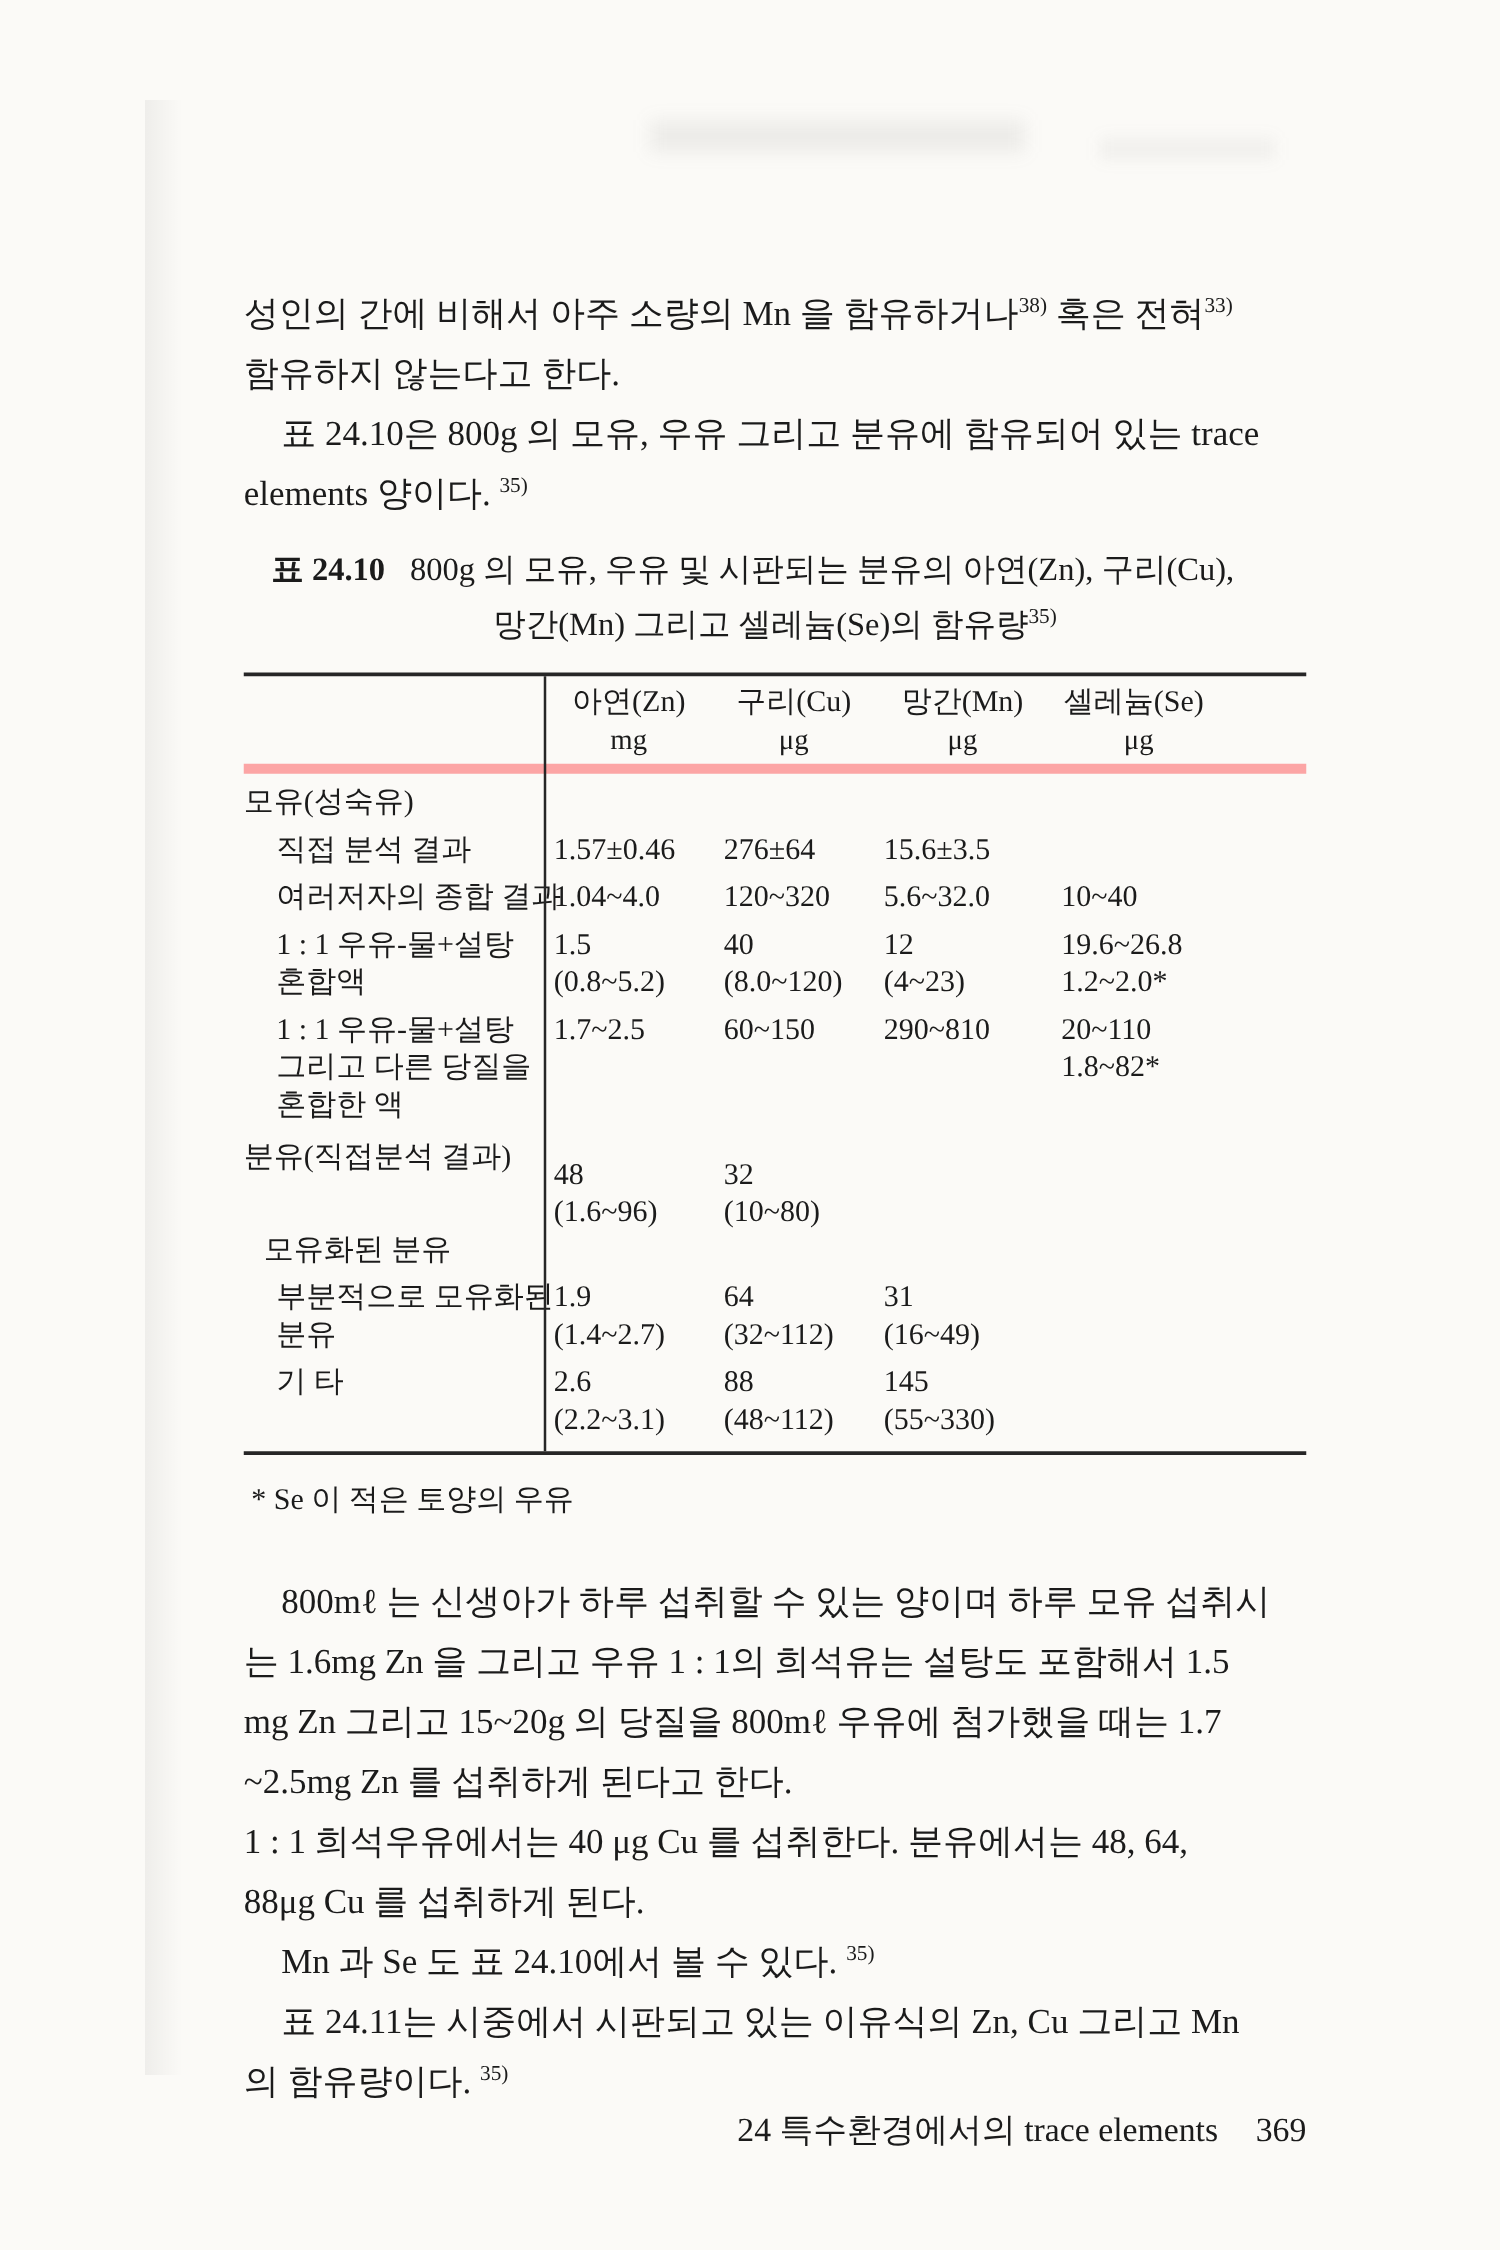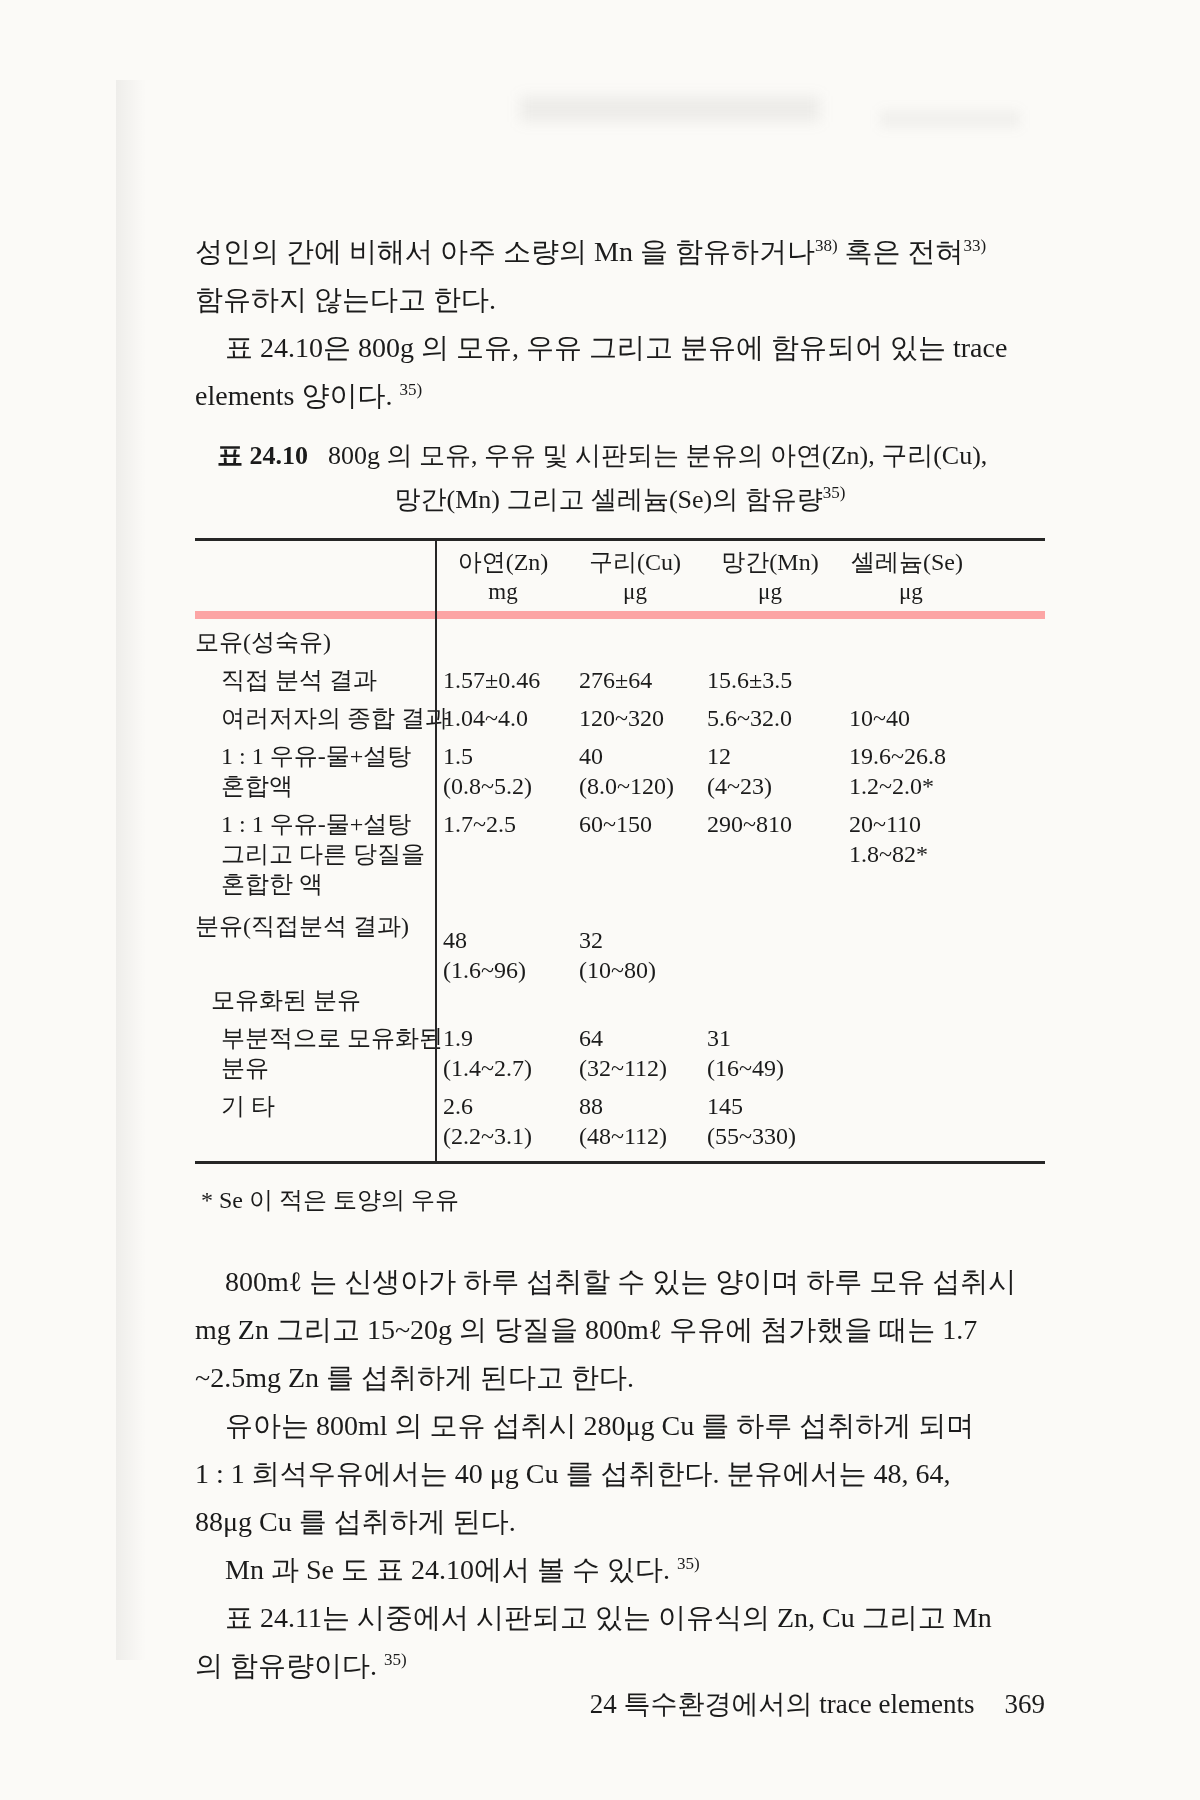--- a/index.html
+++ b/index.html
@@ -317,23 +317,23 @@
             </div>
         </div>
 
       </div>
     </div>
 
     <div class="tfoot">* Se 이 적은 토양의 우유</div>
 
     <div class="bodytext">
       <div class="line indent">800mℓ 는 신생아가 하루 섭취할 수 있는 양이며 하루 모유 섭취시</div>
+      <div class="line">는 1.6mg Zn 을 그리고 우유 1 : 1의 희석유는 설탕도 포함해서 1.5</div>
       <div class="line">mg Zn 그리고 15~20g 의 당질을 800mℓ 우유에 첨가했을 때는 1.7</div>
       <div class="line">~2.5mg Zn 를 섭취하게 된다고 한다.</div>
-      <div class="line indent">유아는 800ml 의 모유 섭취시 280μg Cu 를 하루 섭취하게 되며</div>
       <div class="line">1 : 1 희석우유에서는 40 μg Cu 를 섭취한다. 분유에서는 48, 64,</div>
       <div class="line">88μg Cu 를 섭취하게 된다.</div>
       <div class="line indent"><span>Mn 과 Se 도 표 24.10에서 볼 수 있다. </span><sup>35)</sup></div>
       <div class="line indent">표 24.11는 시중에서 시판되고 있는 이유식의 Zn, Cu 그리고 Mn</div>
       <div class="line"><span>의 함유량이다. </span><sup>35)</sup></div>
     </div>
 
   </div>
 
   <div class="footer">

